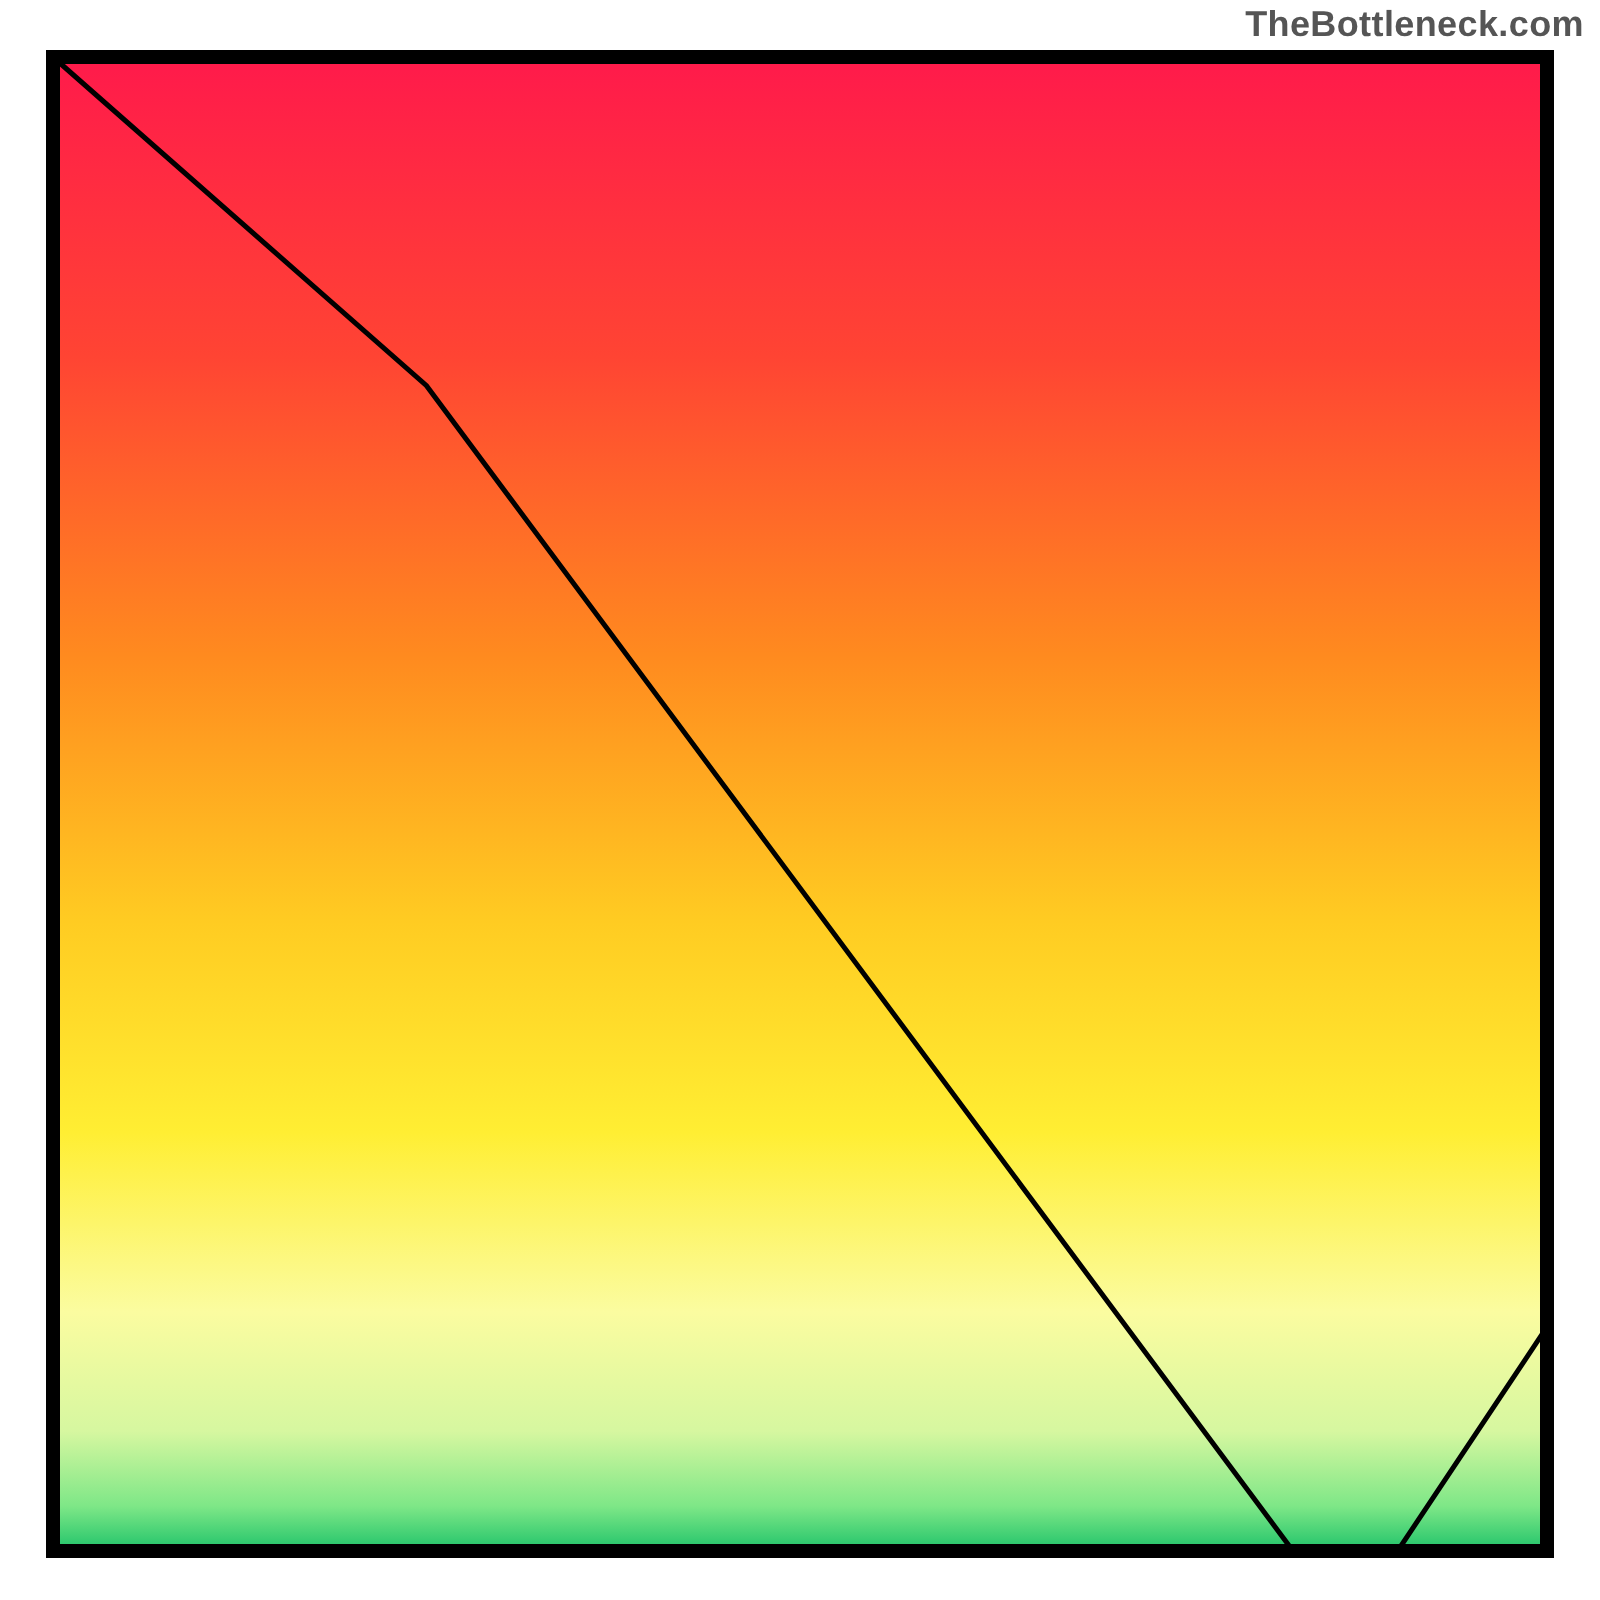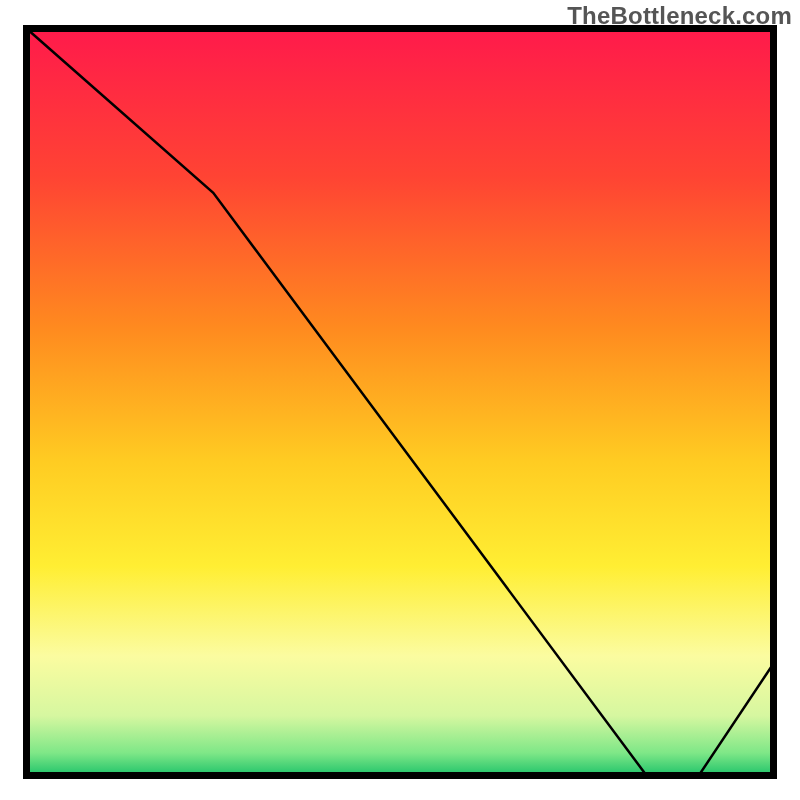--- a/index.html
+++ b/index.html
@@ -13,21 +13,21 @@
   }
   .wrap {
     position: relative;
     width: 800px;
     height: 800px;
   }
   .watermark {
     position: absolute;
     top: 2px;
     right: 8px;
-    font-size: 24px;
+    font-size: 18px;
     font-weight: bold;
     color: #555;
     letter-spacing: 0.2px;
   }
   svg {
     display: block;
   }
 </style>
 </head>
 <body>

